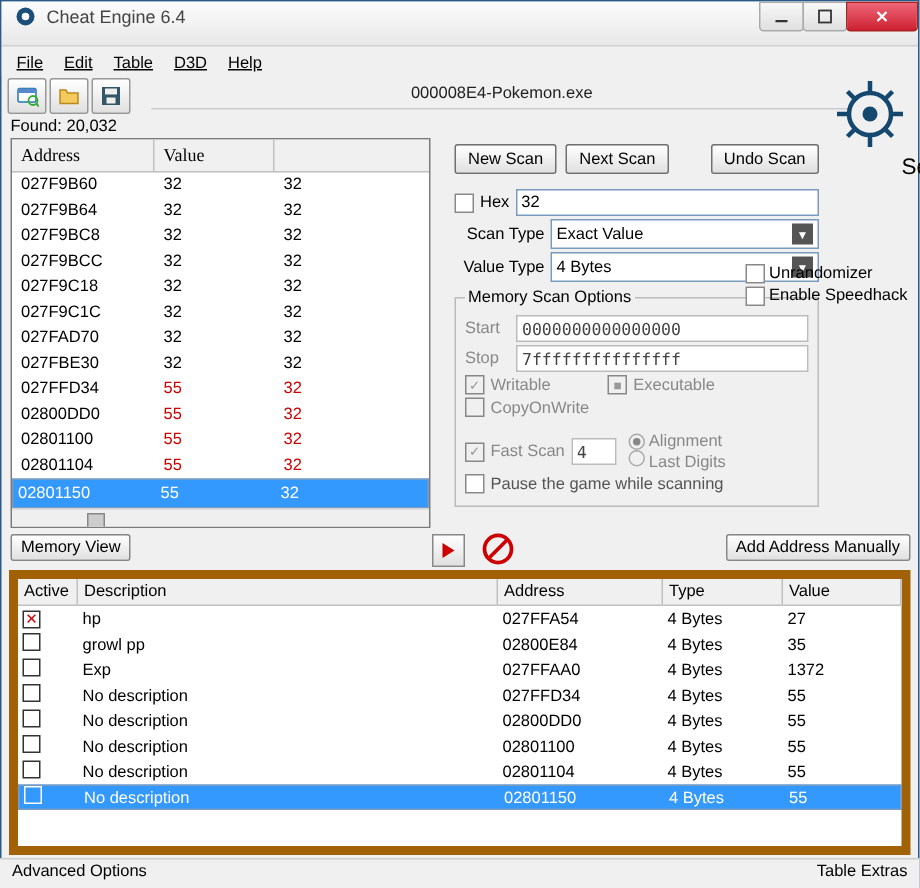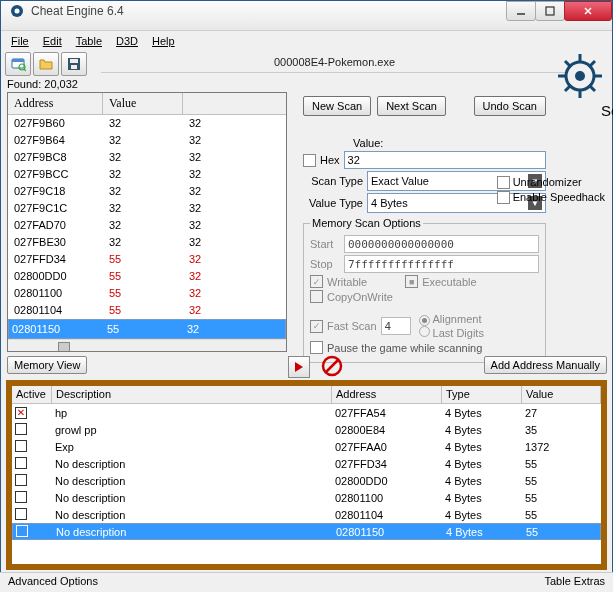--- a/index.html
+++ b/index.html
@@ -29,21 +29,21 @@
 .rh-addr { width: 95px; } .rh-val { width: 80px; } .rh-prev { flex: 1; }
 .result-row { display: flex; padding: 0 6px; height: 17px; line-height: 17px; }
 .result-row .c1 { width: 95px; } .result-row .c2 { width: 80px; } .result-row .c3 { flex: 1; }
 .result-row.red .c2, .result-row.red .c3 { color: #cc0000; }
 .result-row.sel { background: #3399ff; color: #fff; }
 .result-row.sel .c2, .result-row.sel .c3 { color: #fff; }
 .hscroll { height: 16px; background: #efefef; border-top: 1px solid #ddd; position: relative; }
 .hscroll .thumb { position: absolute; left: 50px; top: 2px; width: 12px; height: 12px; background: #ccc; border: 1px solid #888; }
 .memview-btn { margin-top: 4px; padding: 2px 6px; border: 1px solid #888; background: linear-gradient(to bottom,#fff,#e0e0e0); border-radius: 2px; font-size: 11px; display: inline-block; }
 .right-col { flex: 1; padding-right: 60px; }
-.scan-btns { display: flex; gap: 6px; margin: 4px 0 21px 10px; }
+.scan-btns { display: flex; gap: 6px; margin: 4px 0 10px 10px; }
 .scan-btns .btn { padding: 3px 8px; border: 1px solid #707070; background: linear-gradient(to bottom,#fff,#e0e0e0); border-radius: 2px; font-size: 11px; }
 .scan-btns .spacer { flex: 1; }
 .field-row { display: flex; align-items: center; gap: 4px; margin: 2px 0 2px 10px; }
 .field-row label { font-size: 11px; color: #000; width: 60px; text-align: right; }
 .chk { width: 13px; height: 13px; border: 1px solid #888; background: #fff; display: inline-flex; align-items: center; justify-content: center; font-size: 9px; color: #444; }
 .chk.dis { background: #f0f0f0; color: #999; }
 .txt { border: 1px solid #7a9ac0; background: #fff; padding: 1px 3px; font-size: 11px; height: 18px; }
 .sel { border: 1px solid #7a9ac0; background: #fff; padding: 1px 3px; font-size: 11px; height: 20px; display: flex; align-items: center; justify-content: space-between; }
 .sel .arrow { background: #555; width: 14px; height: 14px; display: flex; align-items: center; justify-content: center; color: #fff; font-size: 8px; }
 fieldset { border: 1px solid #bbb; margin: 4px 0 0 10px; padding: 4px 6px 6px 6px; }
@@ -227,23 +227,20 @@
   </div>
 
   <div class="right-col">
     <div class="scan-btns">
       <div class="btn">New Scan</div>
       <div class="btn">Next Scan</div>
       <div class="spacer"></div>
       <div class="btn">Undo Scan</div>
     </div>
 
-    <div class="field-row" style="margin-left:60px;">
-      <label style="width:auto;">Value:</label>
-    </div>
     <div class="field-row" style="margin-left:10px;">
       <span class="chk"></span>
       <span>Hex</span>
       <input class="txt" style="flex: 1 1 0%;" value="32">
     </div>
 
     <div class="field-row">
       <label>Scan Type</label>
       <div class="sel" style="flex:1;">
         <span>Exact Value</span>

